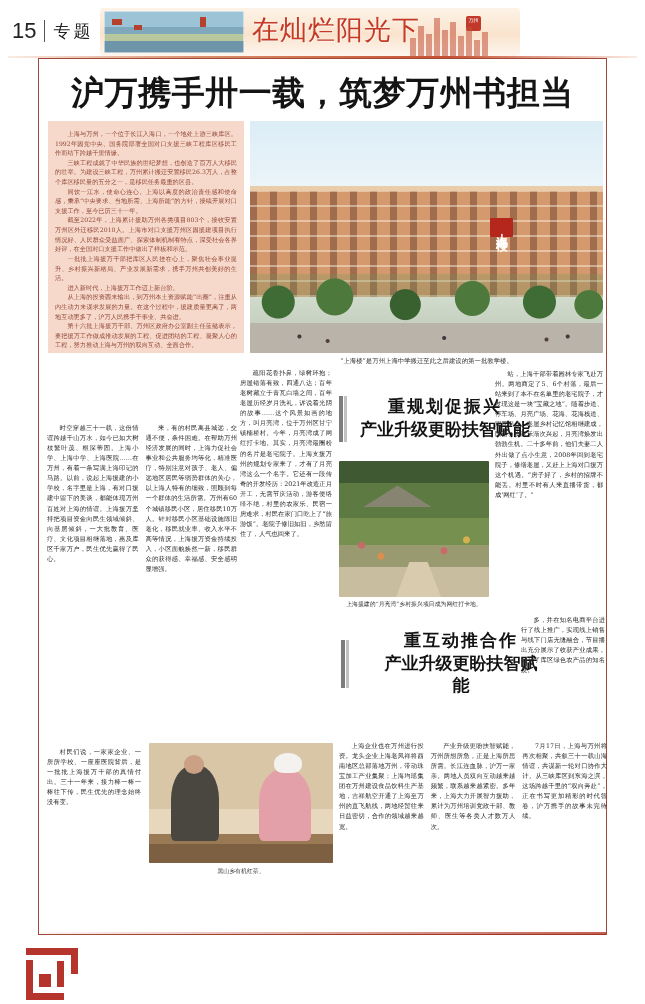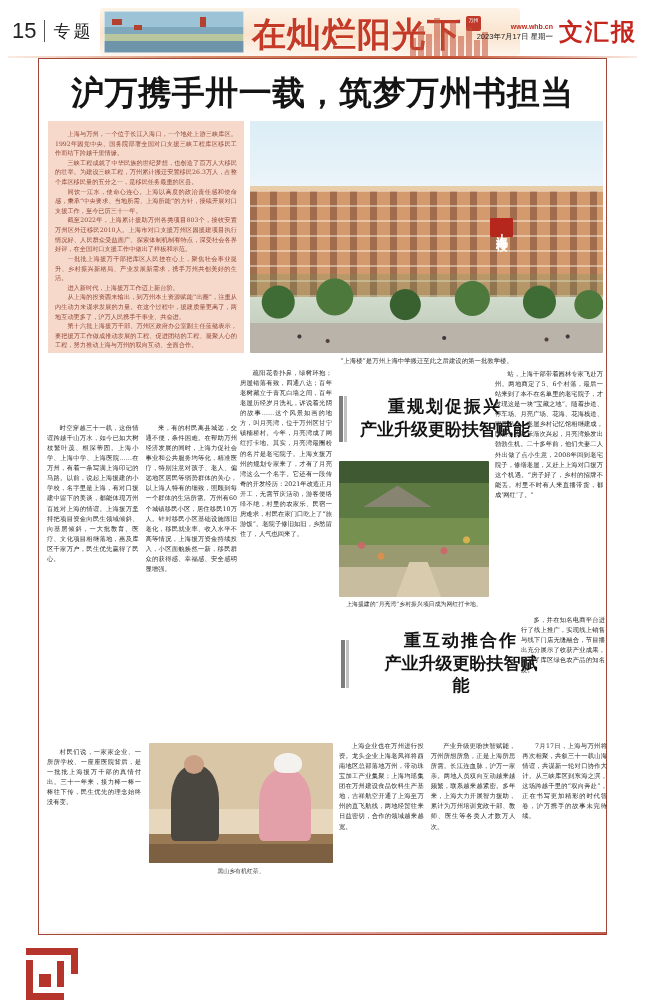--- a/index.html
+++ b/index.html
@@ -15,21 +15,21 @@
   .pn-divider { width:1px; height:22px; background:#555; margin:0 8px; }
   .section-label { font-size:17px; color:#222; letter-spacing:3px; }
 
   .banner { position:absolute; left:92px; top:2px; width:420px; height:48px;
             background:linear-gradient(180deg,#fdf3e7 0%,#fae3cd 55%,#fdf6ee 100%);
             border-radius:3px; overflow:hidden; }
   .banner-photo { position:absolute; left:4px; top:3px; width:140px; height:42px; border-radius:2px;
             background:linear-gradient(180deg,#9cc3d6 0 38%,#7fa8bd 38% 55%,#b8c79e 55% 72%,#6e94aa 72%);
             box-shadow:inset 0 0 0 1px rgba(255,255,255,.5); }
   .banner-photo i { position:absolute; display:block; background:#b5402e; }
-  .banner-title { position:absolute; left:152px; top:4px; font-size:34px; font-weight:700;
+  .banner-title { position:absolute; left:152px; top:4px; font-size:27px; font-weight:400;
             color:#c43a27; letter-spacing:1px; font-family:"Liberation Serif", serif;
             text-shadow:1px 1px 0 rgba(255,255,255,.6); white-space:nowrap; }
   .banner-badge { position:absolute; left:366px; top:8px; width:15px; height:15px; background:#c0392b;
             color:#fff; font-size:5px; line-height:7px; text-align:center; border-radius:2px; padding-top:1px; }
   .skyline { position:absolute; left:310px; bottom:0; width:108px; height:40px; display:flex;
             align-items:flex-end; gap:2px; opacity:.55; }
   .skyline b { display:block; width:6px; background:#c4503a; }
 
   .masthead-right { position:absolute; right:0; top:10px; display:flex; align-items:center; gap:6px; }
   .mr-stack { text-align:right; }
@@ -176,27 +176,20 @@
         <b style="height:38px"></b>
           <b style="height:26px"></b>
           <b style="height:34px"></b>
         <b style="height:20px"></b>
           <b style="height:29px"></b>
           <b style="height:16px"></b>
         <b style="height:24px"></b>
       </div>
     </div>
 
-    <div class="masthead-right">
-      <div class="mr-stack">
-        <div class="site-url">www.whb.cn</div>
-        <div class="issue-date">2023年7月17日 星期一</div>
-      </div>
-      <div class="paper-name">文汇报</div>
-    </div>
   </div>
   <div class="masthead-rule"></div>
 
   <div class="main-box">
 
     <div class="headline">沪万携手卅一载，筑梦万州书担当</div>
 
     <div class="intro">
       <p>上海与万州，一个位于长江入海口，一个地处上游三峡库区。1992年因党中央、国务院部署全国对口支援三峡工程库区移民工作而结下跨越千里情缘。</p>
       <p>三峡工程成就了中华民族的世纪梦想，也创造了百万人大移民的壮举。为建设三峡工程，万州累计搬迁安置移民26.3万人，占整个库区移民量的五分之一，是移民任务最重的区县。</p>

